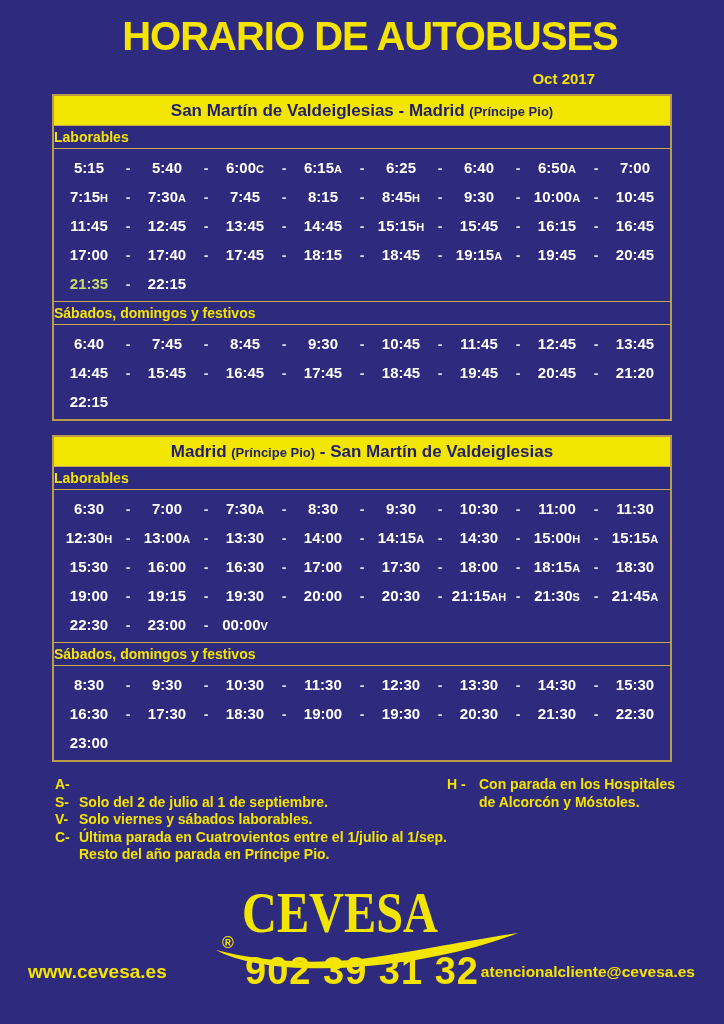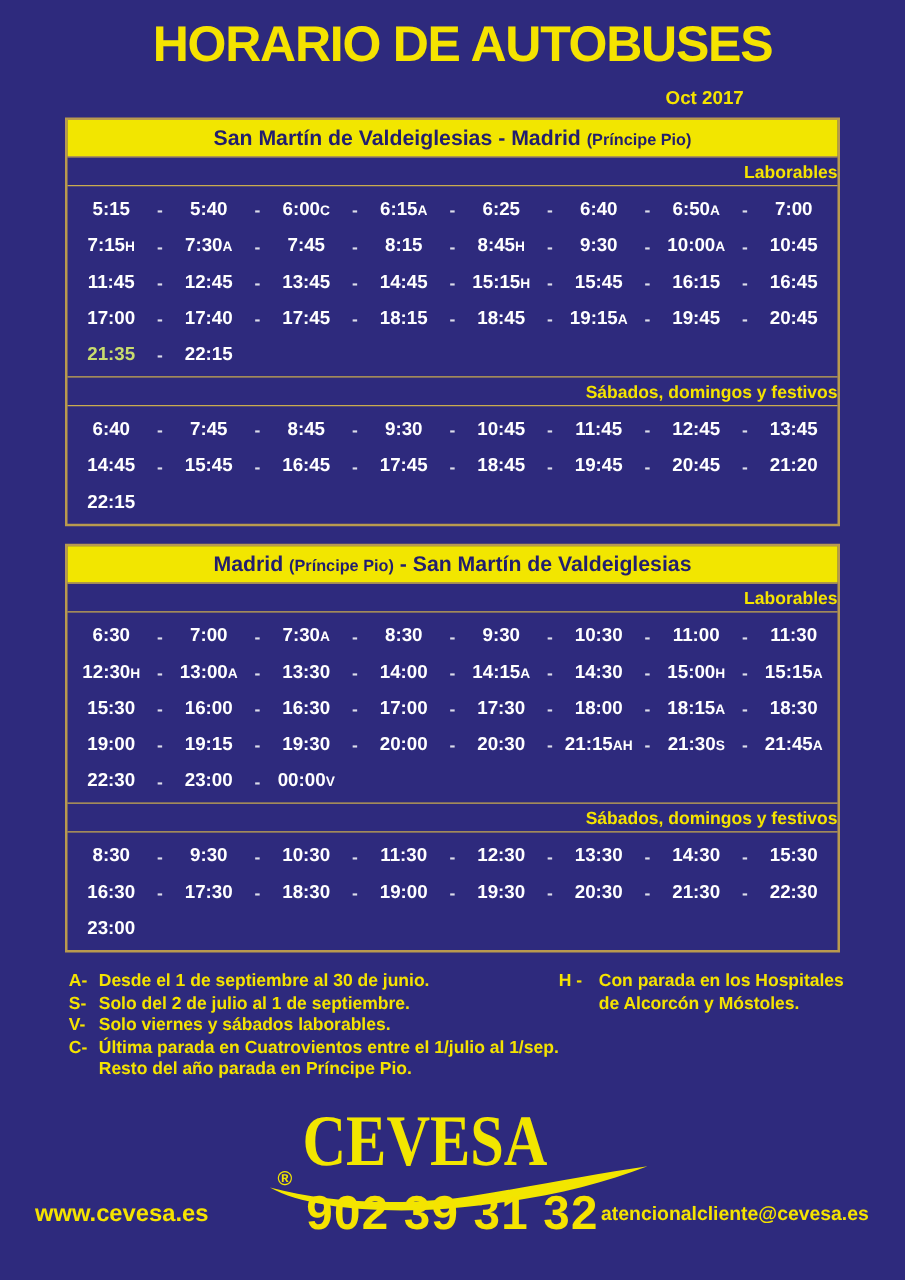--- a/index.html
+++ b/index.html
@@ -47,21 +47,21 @@
     background:var(--banner);
     color:var(--banner-text);
     text-align:center;
     font-size:17px;
     padding:5px 0 4px 0;
   }
   .tt-title .small-part{font-size:13px;}
   .tt-band{
     color:var(--yellow);
     font-size:14px;
-    text-align:right;
+    text-align:left;
     padding:3px 0;
     border-top:1.5px solid var(--gold-line);
     border-bottom:1.5px solid var(--gold-line);
   }
   .tt-rows{padding:4px 3px 3px 0;}
   .tt-row{
     display:grid;
     grid-template-columns:repeat(7, 64px 14px) 64px;
     padding:0 3px;
     height:29px;
@@ -352,21 +352,20 @@
             <span class="time">23:00</span>
           </div>
         </div>
       </section>
     </div>
 
   <div class="footnotes">
     <div class="fn-col-left" id="fn-left">
         <div class="fn-line">
           <span class="fn-key">A-</span>
-          <span class="fn-text">Desde el 1 de septiembre al 30 de junio.</span>
         </div>
         <div class="fn-line">
           <span class="fn-key">S-</span>
           <span class="fn-text">Solo del 2 de julio al 1 de septiembre.</span>
         </div>
         <div class="fn-line">
           <span class="fn-key">V-</span>
           <span class="fn-text">Solo viernes y sábados laborables.</span>
         </div>
         <div class="fn-line">

